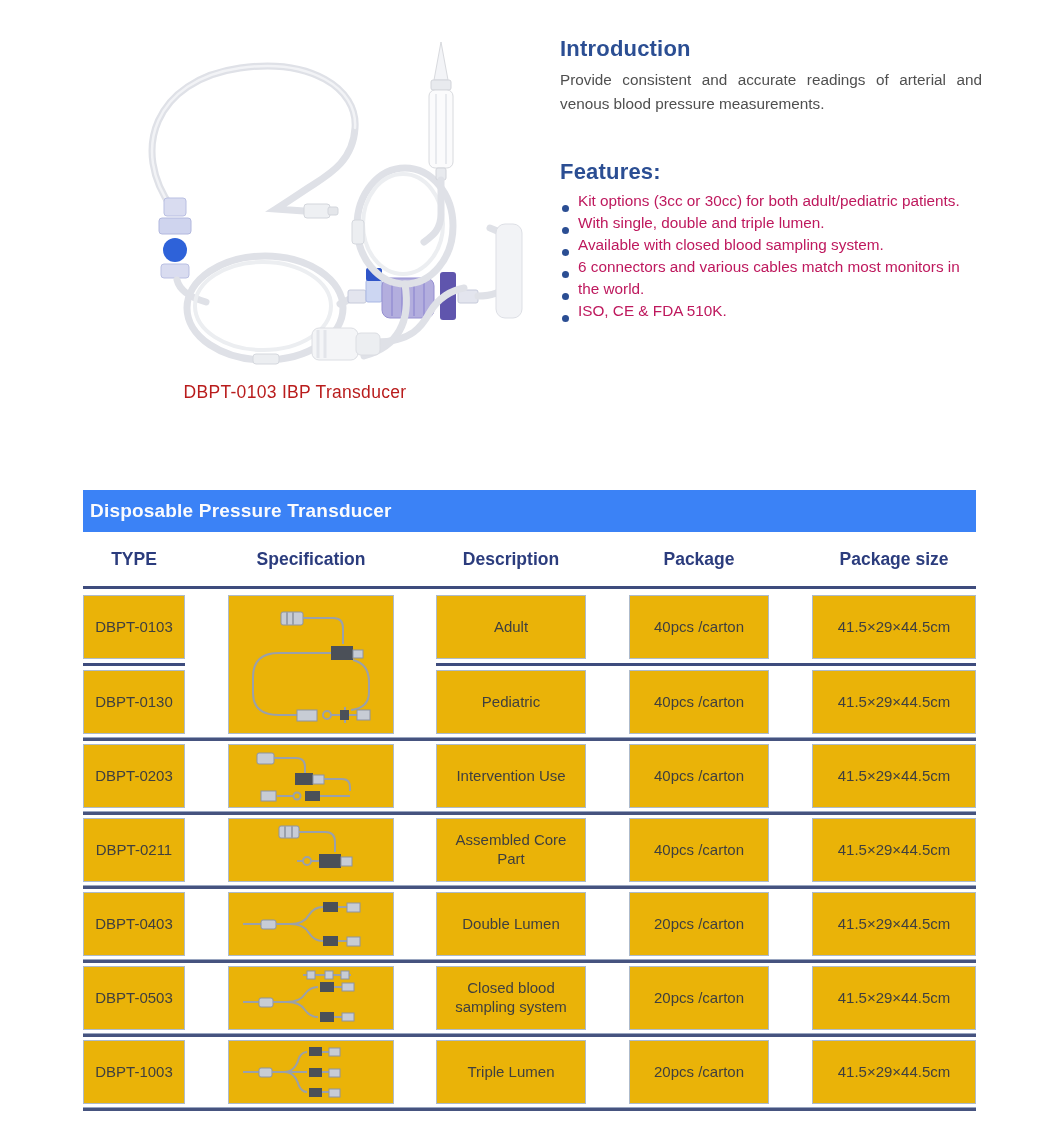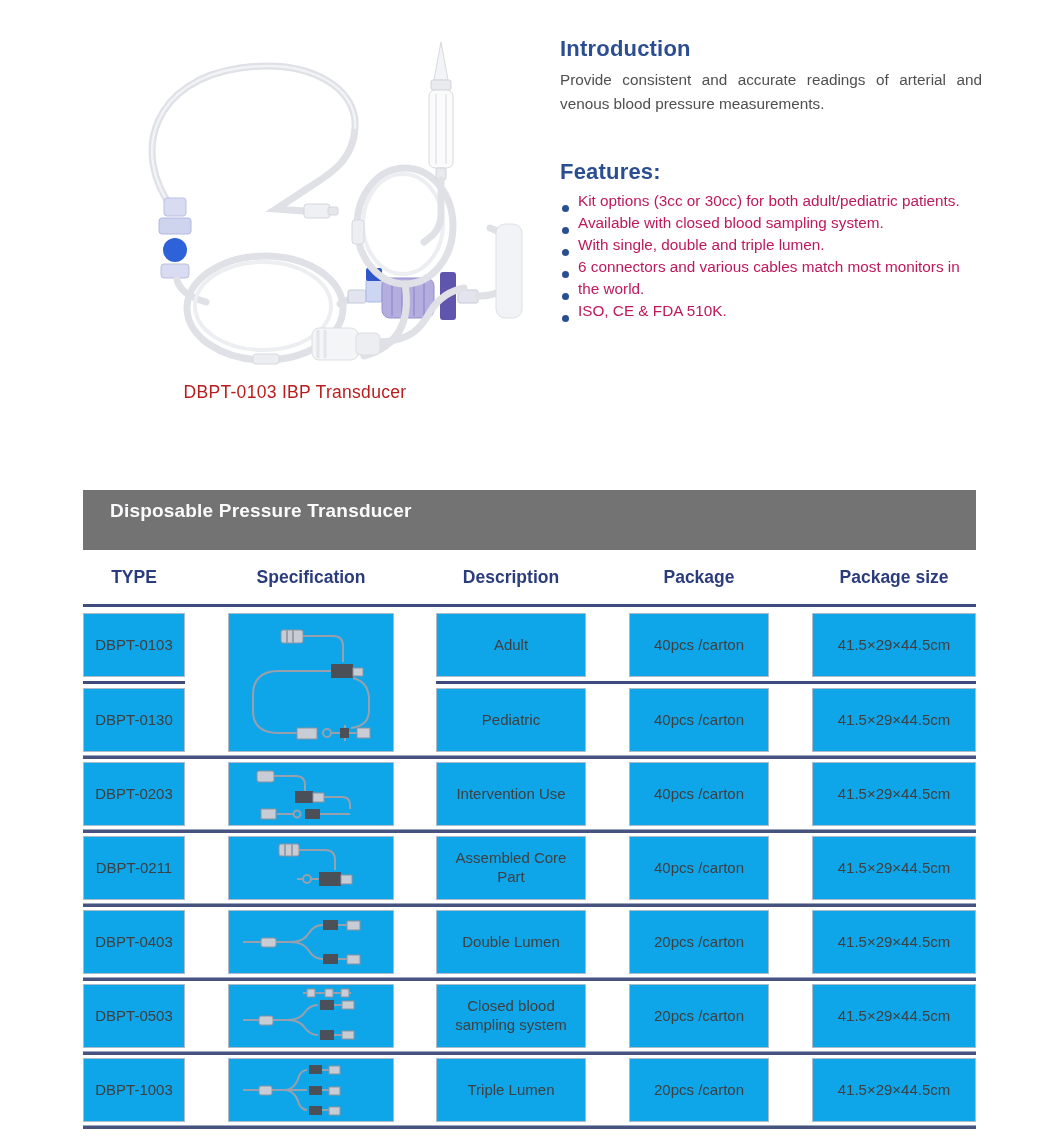--- a/index.html
+++ b/index.html
@@ -17,32 +17,32 @@
                 text-align:justify; }
   .features-block { margin-top:44px; }
   .feature-list { margin-top:5px; }
   .feature-item { display:flex; align-items:flex-end; color:#be185d; font-size:15.3px;
                   line-height:1.43; }
   .bullet { flex:0 0 auto; width:7px; height:7px; border-radius:50%; background:#2b4e93;
             margin:7px 9px 0 2px; }
 
   
   .table-wrap { position:absolute; left:83px; top:490px; width:893px; }
-  .banner { height:60px; background:#737373; color:#fbfbfd; font-weight:bold; font-size:19px;
-            line-height:42px; padding-left:27px; letter-spacing:.2px; }
+  .banner { height:42px; background:#3b82f6; color:#fbfbfd; font-weight:bold; font-size:19px;
+            line-height:42px; padding-left:7px; letter-spacing:.2px; }
   .cols-header { display:grid; grid-template-columns:102px 43px 166px 42px 150px 43px 140px 43px 164px;
                  height:54px; align-items:center; }
   .col-h { text-align:center; color:#2b3c7d; font-weight:bold; font-size:17.5px; }
   .c1{grid-column:1} .c2{grid-column:3} .c3{grid-column:5} .c4{grid-column:7} .c5{grid-column:9}
   .rule-navy { height:3px; background:#3e4c7d; }
   .tgroup { display:grid; grid-template-columns:102px 43px 166px 42px 150px 43px 140px 43px 164px;
             grid-template-rows:64px; }
   .tgroup.first { margin-top:6px; grid-template-rows:64px 11px 64px; }
   .r1{grid-row:1} .r3{grid-row:3}
-  .cell { border:1px solid #aebbcb; background:#0ea5e9; display:flex; align-items:center;
+  .cell { border:1px solid #aebbcb; background:#eab308; display:flex; align-items:center;
           justify-content:center; text-align:center; color:#3f3f3f; font-size:15px;
           line-height:1.25; padding:2px 8px; }
   .spec-cell { grid-column:3; grid-row:1 / 4; padding:2px; }
   .spec-cell-s { grid-column:3; padding:1px; }
   .sepA { grid-column:1; grid-row:2; align-self:center; height:3px; background:#3e4c7d; }
   .sepB { grid-column:5 / 10; grid-row:2; align-self:center; height:3px; background:#3e4c7d; }
   .sep-double { height:4px; margin:3px 0; background:#46537f; border-top:1px solid #9aa6c0; }
   .rule-bottom { height:4px; margin-top:3px; background:#46537f; border-top:1px solid #9aa6c0; }
 
   
@@ -123,25 +123,25 @@
 
     <div class="features-block">
       <div class="h-blue">Features:</div>
       <div class="feature-list">
         <div class="feature-item">
             <span class="bullet"></span>
             <span>Kit options (3cc or 30cc) for both adult/pediatric patients.</span>
           </div>
         <div class="feature-item">
             <span class="bullet"></span>
+            <span>With single, double and triple lumen.</span>
+          </div>
+        <div class="feature-item">
+            <span class="bullet"></span>
             <span>Available with closed blood sampling system.</span>
-          </div>
-        <div class="feature-item">
-            <span class="bullet"></span>
-            <span>With single, double and triple lumen.</span>
           </div>
         <div class="feature-item">
             <span class="bullet"></span>
             <span>6 connectors and various cables match most monitors in</span>
           </div>
         <div class="feature-item">
             <span class="bullet"></span>
             <span>the world.</span>
           </div>
         <div class="feature-item">

